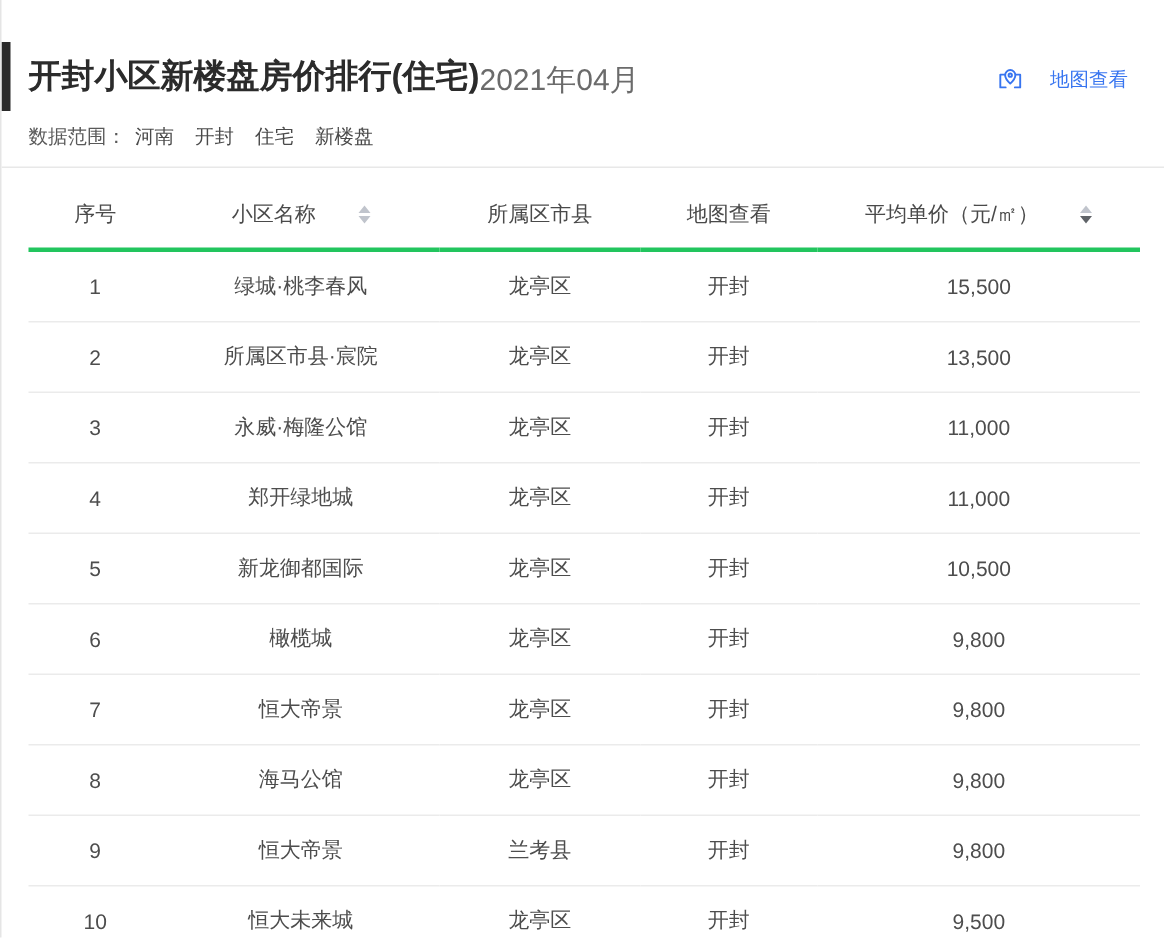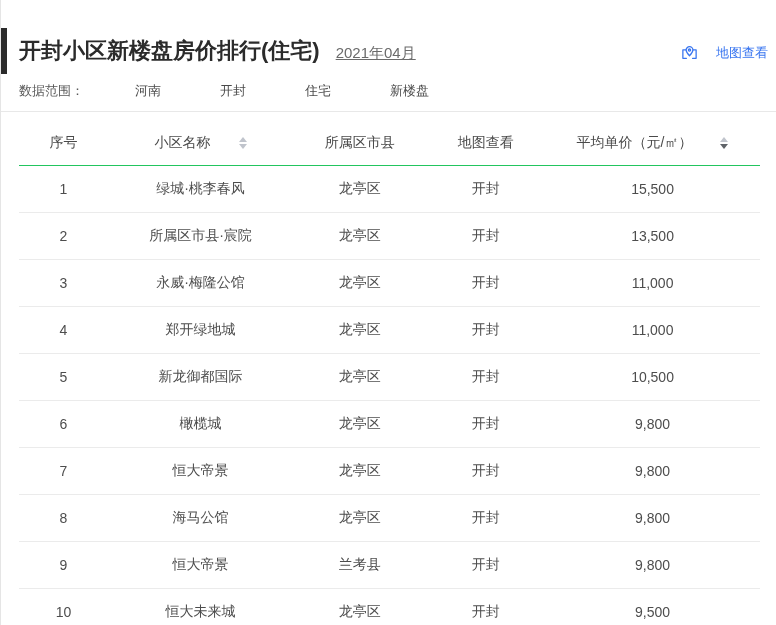--- a/index.html
+++ b/index.html
@@ -11,43 +11,41 @@
     border-left: 1px solid #e5e5e5;
     box-sizing: border-box;
     overflow: hidden;
     position: relative;
   }
 
   
   .report-header {
     position: relative;
     margin-top: 28px;
-    padding: 0 8px 0 18px;
+    padding: 0 24px 0 18px;
     height: 46px;
     display: flex;
     align-items: center;
   }
   .accent-bar {
     position: absolute;
     left: 0; top: 0;
     width: 6px; height: 46px;
     background: var(--accent-bar, #2b2b2b);
   }
   .page-title {
     font-size: 22px;
     font-weight: bold;
     color: #2b2b2b;
     line-height: 1.2;
   }
   .report-date {
-    font-size: 15px;
+    font-size: 20px;
     color: #6b6b6b;
-    margin-left: 16px;
     padding-top: 4px;
-    text-decoration: underline;
   }
   .map-link {
     margin-left: auto;
     display: flex;
     align-items: center;
     gap: 18px;
     color: var(--accent-blue, #3875f0);
     font-size: 13px;
     text-decoration: none;
     cursor: pointer;
@@ -58,21 +56,20 @@
   
   .meta-block {
     padding: 6px 16px 0 18px;
     font-size: 13px;
   }
   .scope-line {
     line-height: 22px;
     color: #595959;
     display: flex;
     flex-wrap: wrap;
-    gap: 45px;
   }
   .scope-label { color: #595959; margin-right: 6px; }
   .scope-item { color: #4a4a4a; margin-right: 14px; }
   .scope-note {
     line-height: 22px;
     color: #595959;
   }
   .section-divider {
     margin-top: 9px;
     border: none;
@@ -86,21 +83,21 @@
     border-collapse: collapse;
     table-layout: fixed;
   }
   .rank-table th {
     height: 43px;
     font-size: 14px;
     font-weight: normal;
     color: #4a4a4a;
     text-align: center;
     vertical-align: middle;
-    border-bottom: 1px solid #22c55e;
+    border-bottom: 3px solid #22c55e;
     white-space: nowrap;
   }
   .rank-table td {
     height: 44px;
     font-size: 14px;
     color: #4d4d4d;
     text-align: center;
     vertical-align: middle;
     border-bottom: 1px solid #ebebeb;
     white-space: nowrap;

